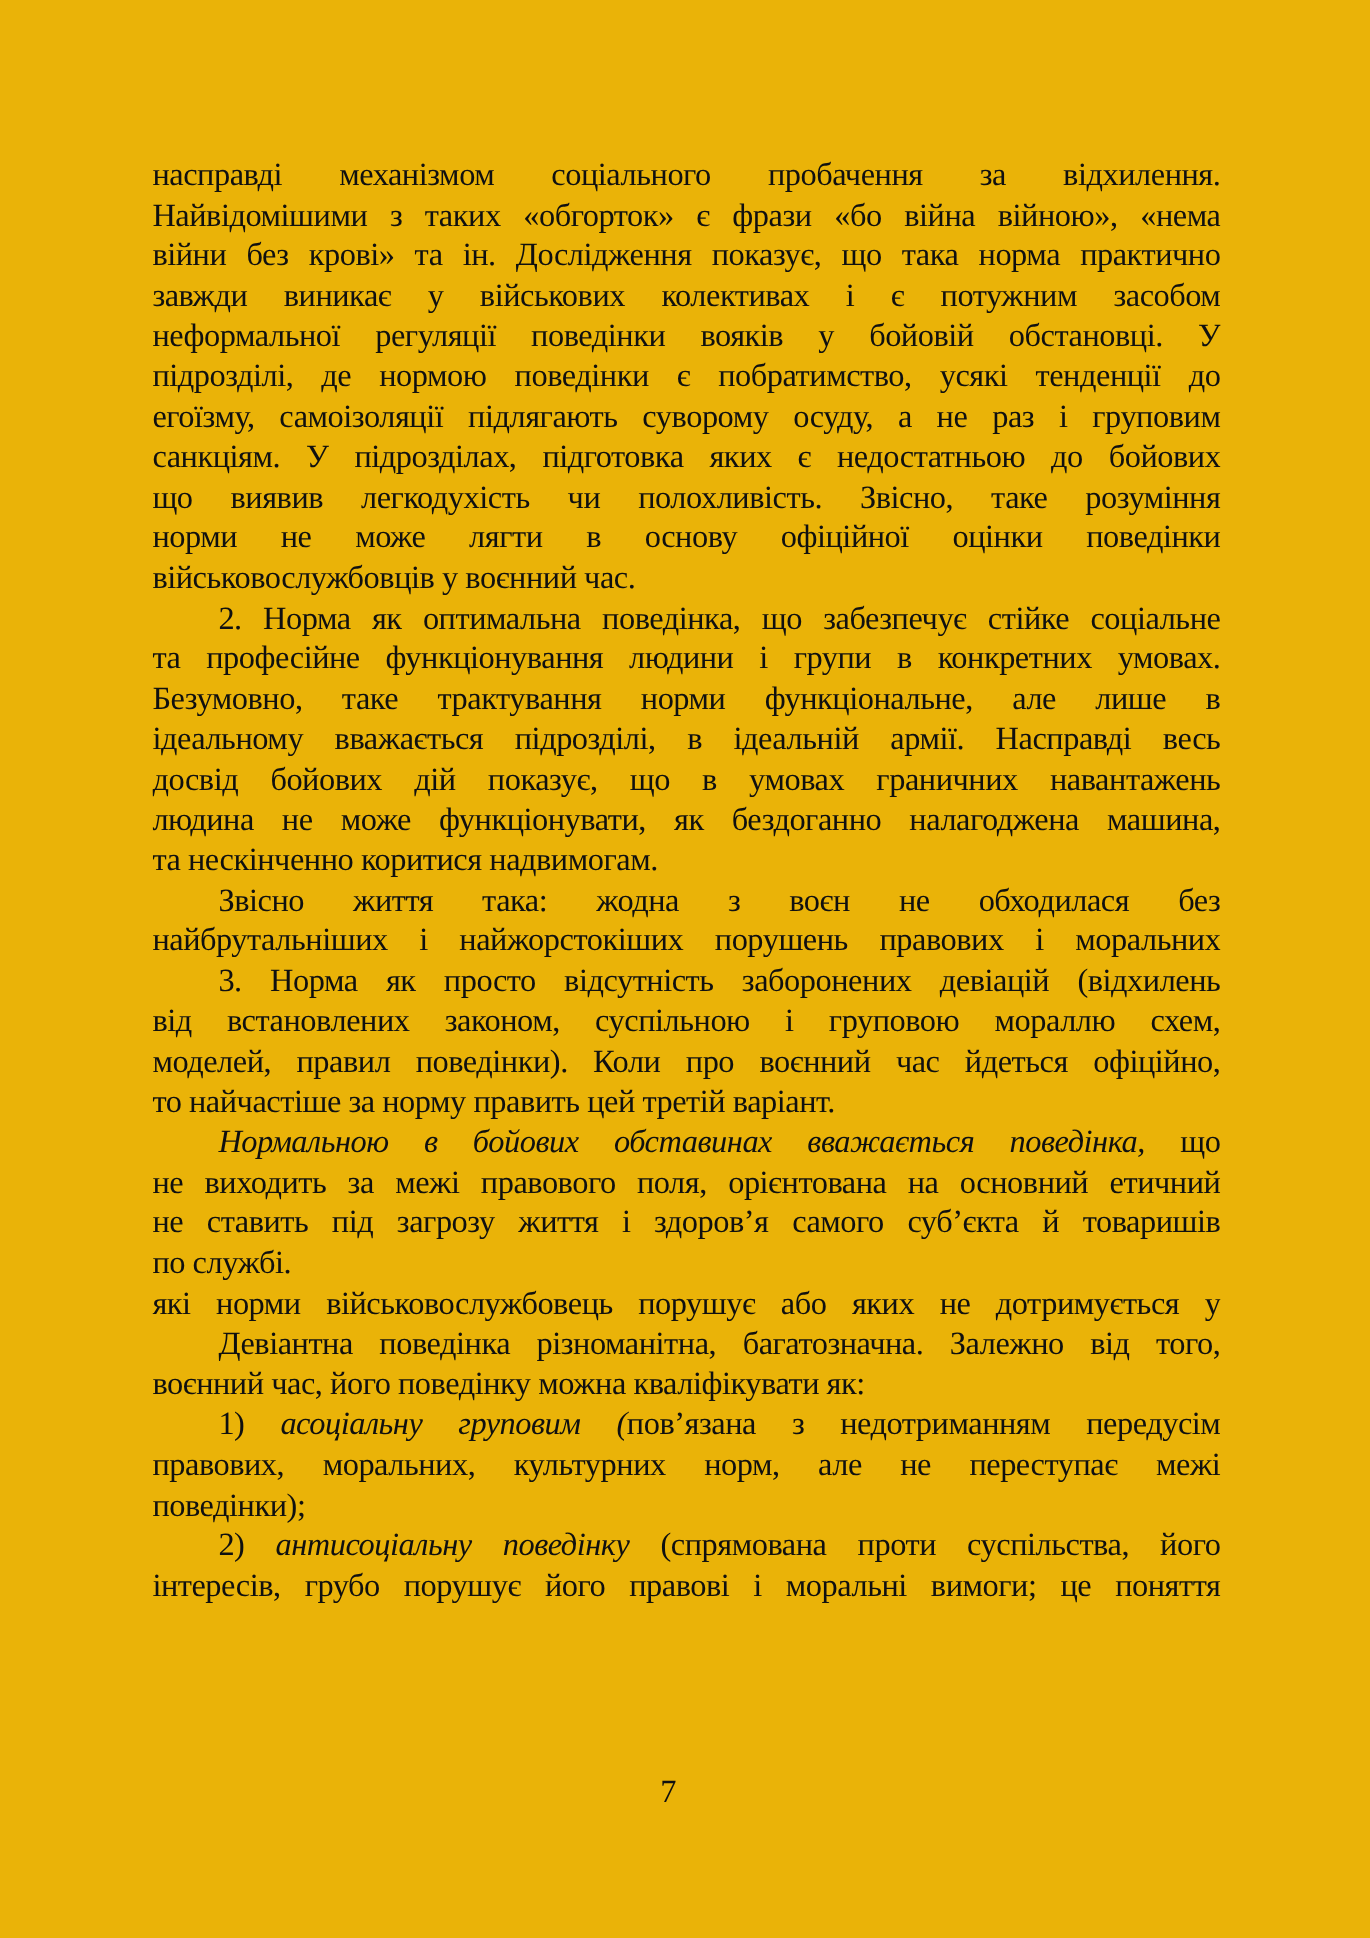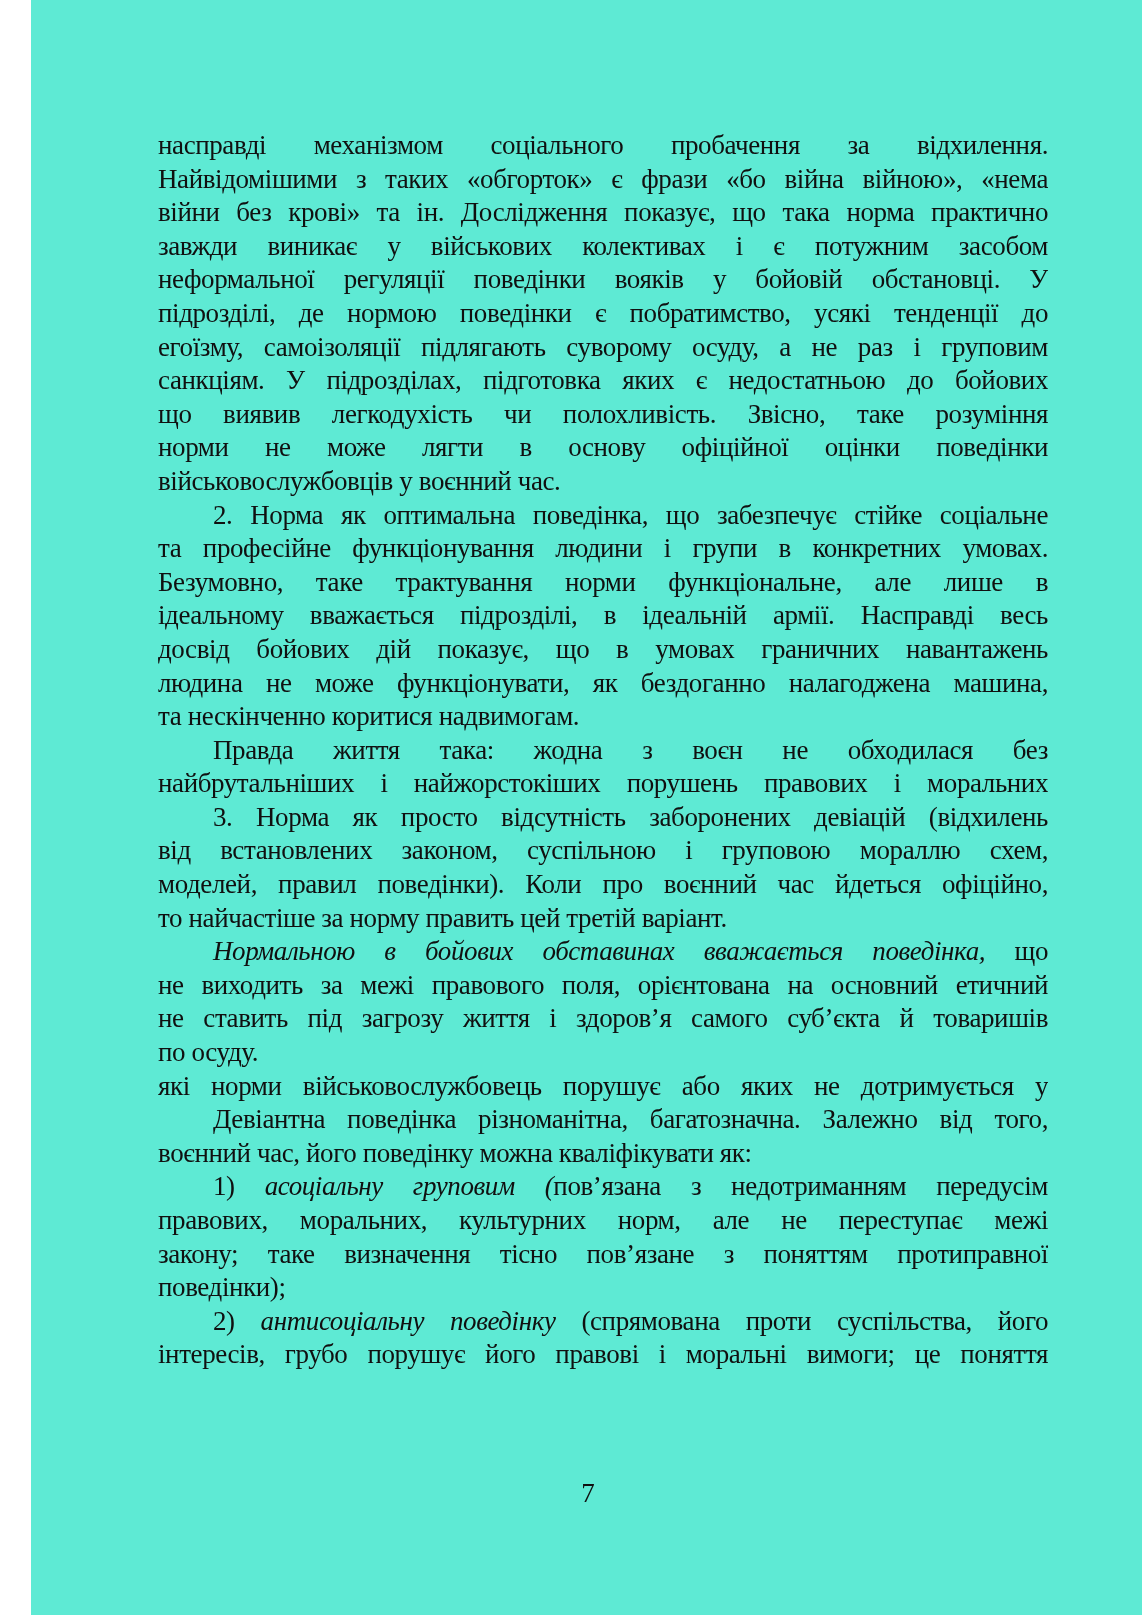--- a/index.html
+++ b/index.html
@@ -12,22 +12,21 @@
     width: 1142px;
     height: 1615px;
     position: relative;
     font-family: "Liberation Serif", "DejaVu Serif", serif;
     color: #101010;
     overflow: hidden;
   }
   .page {
     position: absolute;
     inset: 0;
-    background: #5eead4;
-    margin-left: 31px;
+    background: #eab308;
   }
   .text-block {
     position: absolute;
     left: 127px;
     top: 129px;
     width: 890px;
   }
   .para {
     margin: 0;
     padding: 0;
@@ -83,44 +82,43 @@
       <div class="para">
         <div class="line indent"><span class="run-normal">2. Норма як оптимальна поведінка, що забезпечує стійке соціальне</span></div>
         <div class="line"><span class="run-normal">та професійне функціонування людини і групи в конкретних умовах.</span></div>
         <div class="line"><span class="run-normal">Безумовно, таке трактування норми функціональне, але лише в</span></div>
         <div class="line"><span class="run-normal">ідеальному вважається підрозділі, в ідеальній армії. Насправді весь</span></div>
         <div class="line"><span class="run-normal">досвід бойових дій показує, що в умовах граничних навантажень</span></div>
         <div class="line"><span class="run-normal">людина не може функціонувати, як бездоганно налагоджена машина,</span></div>
         <div class="line para-end"><span class="run-normal">та нескінченно коритися надвимогам.</span></div>
       </div>
       <div class="para">
-        <div class="line indent"><span class="run-normal">Правда життя така: жодна з воєн не обходилася без</span></div>
+        <div class="line indent"><span class="run-normal">Звісно життя така: жодна з воєн не обходилася без</span></div>
         <div class="line"><span class="run-normal">найбрутальніших і найжорстокіших порушень правових і моральних</span></div>
       </div>
       <div class="para">
         <div class="line indent"><span class="run-normal">3. Норма як просто відсутність заборонених девіацій (відхилень</span></div>
         <div class="line"><span class="run-normal">від встановлених законом, суспільною і груповою мораллю схем,</span></div>
         <div class="line"><span class="run-normal">моделей, правил поведінки). Коли про воєнний час йдеться офіційно,</span></div>
         <div class="line para-end"><span class="run-normal">то найчастіше за норму править цей третій варіант.</span></div>
       </div>
       <div class="para">
         <div class="line indent"><span class="run-bold-italic">Нормальною в бойових обставинах вважається поведінка,</span><span class="run-normal"> що</span></div>
         <div class="line"><span class="run-normal">не виходить за межі правового поля, орієнтована на основний етичний</span></div>
         <div class="line"><span class="run-normal">не ставить під загрозу життя і здоров’я самого суб’єкта й товаришів</span></div>
-        <div class="line para-end"><span class="run-normal">по осуду.</span></div>
+        <div class="line para-end"><span class="run-normal">по службі.</span></div>
       </div>
       <div class="para">
         <div class="line"><span class="run-normal">які норми військовослужбовець порушує або яких не дотримується у</span></div>
         <div class="line indent"><span class="run-normal">Девіантна поведінка різноманітна, багатозначна. Залежно від того,</span></div>
         <div class="line para-end"><span class="run-normal">воєнний час, його поведінку можна кваліфікувати як:</span></div>
       </div>
       <div class="para">
         <div class="line indent"><span class="run-normal">1) </span><span class="run-italic">асоціальну груповим (</span><span class="run-normal">пов’язана з недотриманням передусім</span></div>
         <div class="line"><span class="run-normal">правових, моральних, культурних норм, але не переступає межі</span></div>
-        <div class="line"><span class="run-normal">закону; таке визначення тісно пов’язане з поняттям протиправної</span></div>
         <div class="line para-end"><span class="run-normal">поведінки);</span></div>
       </div>
       <div class="para">
         <div class="line indent"><span class="run-normal">2) </span><span class="run-italic">антисоціальну поведінку</span><span class="run-normal"> (спрямована проти суспільства, його</span></div>
         <div class="line"><span class="run-normal">інтересів, грубо порушує його правові і моральні вимоги; це поняття</span></div>
       </div>
     </main>
   <div class="page-number">7</div>
 </div>
 

